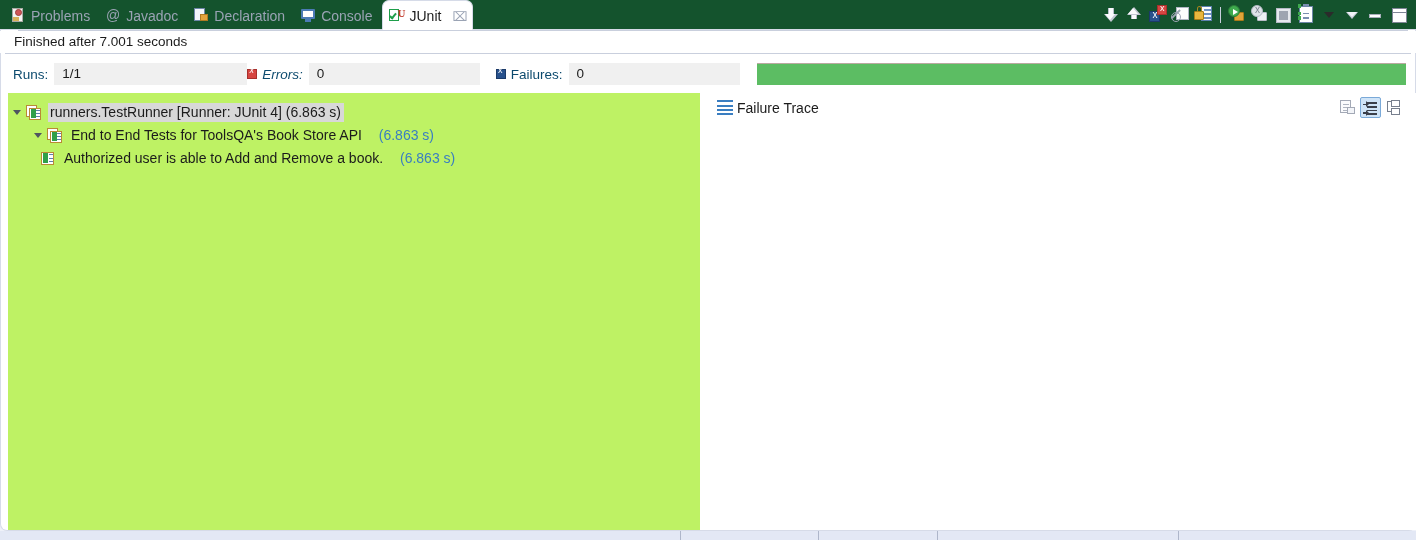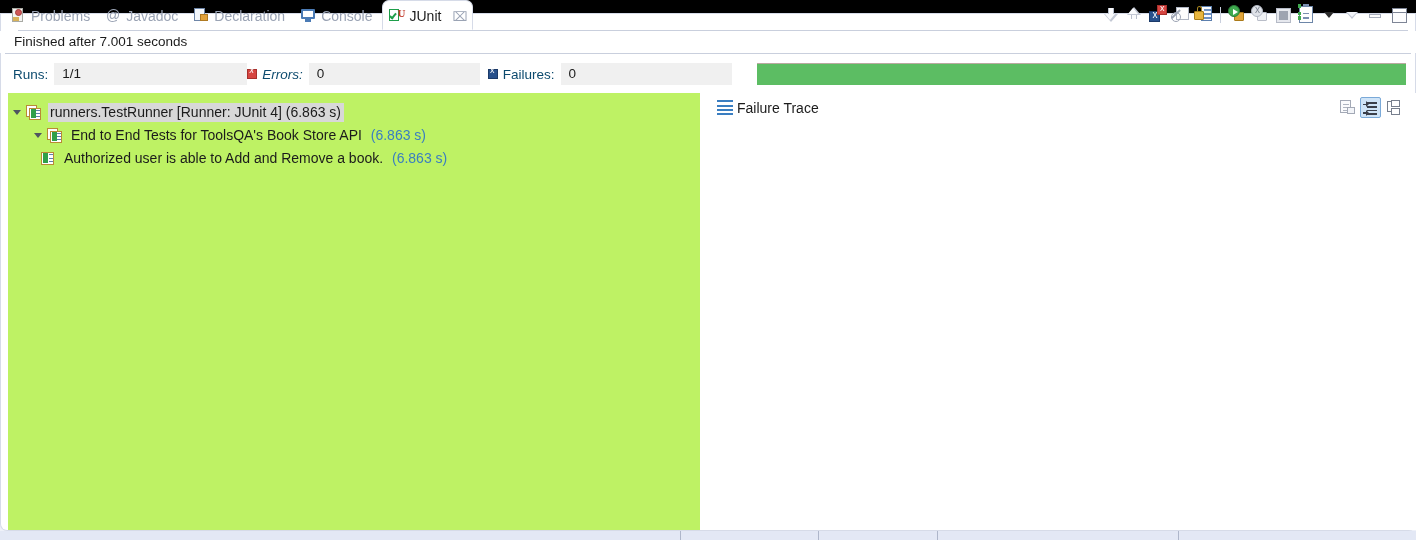--- a/index.html
+++ b/index.html
@@ -25,22 +25,22 @@
     background: #ffffff;
     border: 1px solid #d6dbe8;
     border-top: none;
     border-radius: 0 0 7px 7px;
   }
 
   
   .tabbar {
     position: absolute;
     left: 0; top: 0;
-    width: 1416px; height: 14px;
-    background: #000000;
+    width: 1416px; height: 30px;
+    background: #14532d;
     border-bottom: 1px solid #d6dbe8;
   }
   .tabs {
     position: absolute;
     left: 4px; top: 0;
     height: 30px;
     display: flex;
     align-items: stretch;
   }
   .tab {
@@ -429,21 +429,21 @@
     display: flex; align-items: center; justify-content: center;
     flex: 0 0 18px;
   }
   .tw-glyph {
     width: 0; height: 0;
     border-left: 4.5px solid transparent; border-right: 4.5px solid transparent;
     border-top: 5px solid #4f5560;
   }
   .tree-row .tnode-icon { margin-right: 6px; flex: 0 0 16px; }
   .tree-row .ttext { }
-  .tree-row .ttime { color: #3a7ec1; margin-left: 5px; }
+  .tree-row .ttime { color: #3a7ec1; margin-left: 13px; }
   .tree-row.selected .ttext-wrap {
     background: #d8d8d8;
     padding: 1px 3px 2px 2px;
   }
   .tree-row .ttext-wrap { padding: 1px 3px 2px 2px; }
 
   
   .ic-suite { width: 16px; height: 16px; position: relative; display: inline-block; }
   .ic-suite .back {
     position: absolute; left: 0px; top: 0px; width: 11px; height: 12px;
@@ -732,21 +732,21 @@
 
     <span class="counter-label">Runs:</span>
     <span class="counter-box box-runs">1/1</span>
 
     <span class="counter-label" style="margin-left:0;font-style:italic;">
       <span class="mini-sq red"></span>
       <span>Errors:</span>
     </span>
     <span class="counter-box box-errors">0</span>
 
-    <span class="counter-label" style="margin-left:8px;">
+    <span class="counter-label" style="margin-left:16px;">
       <span class="mini-sq blue"></span>
       <span>Failures:</span>
     </span>
     <span class="counter-box box-failures">0</span>
 
   </div>
 
   <div class="progress-wrap">
     <div class="progress-bar" id="progbar" style="width: 100%; background: rgb(92, 189, 99);"></div>
   </div>

